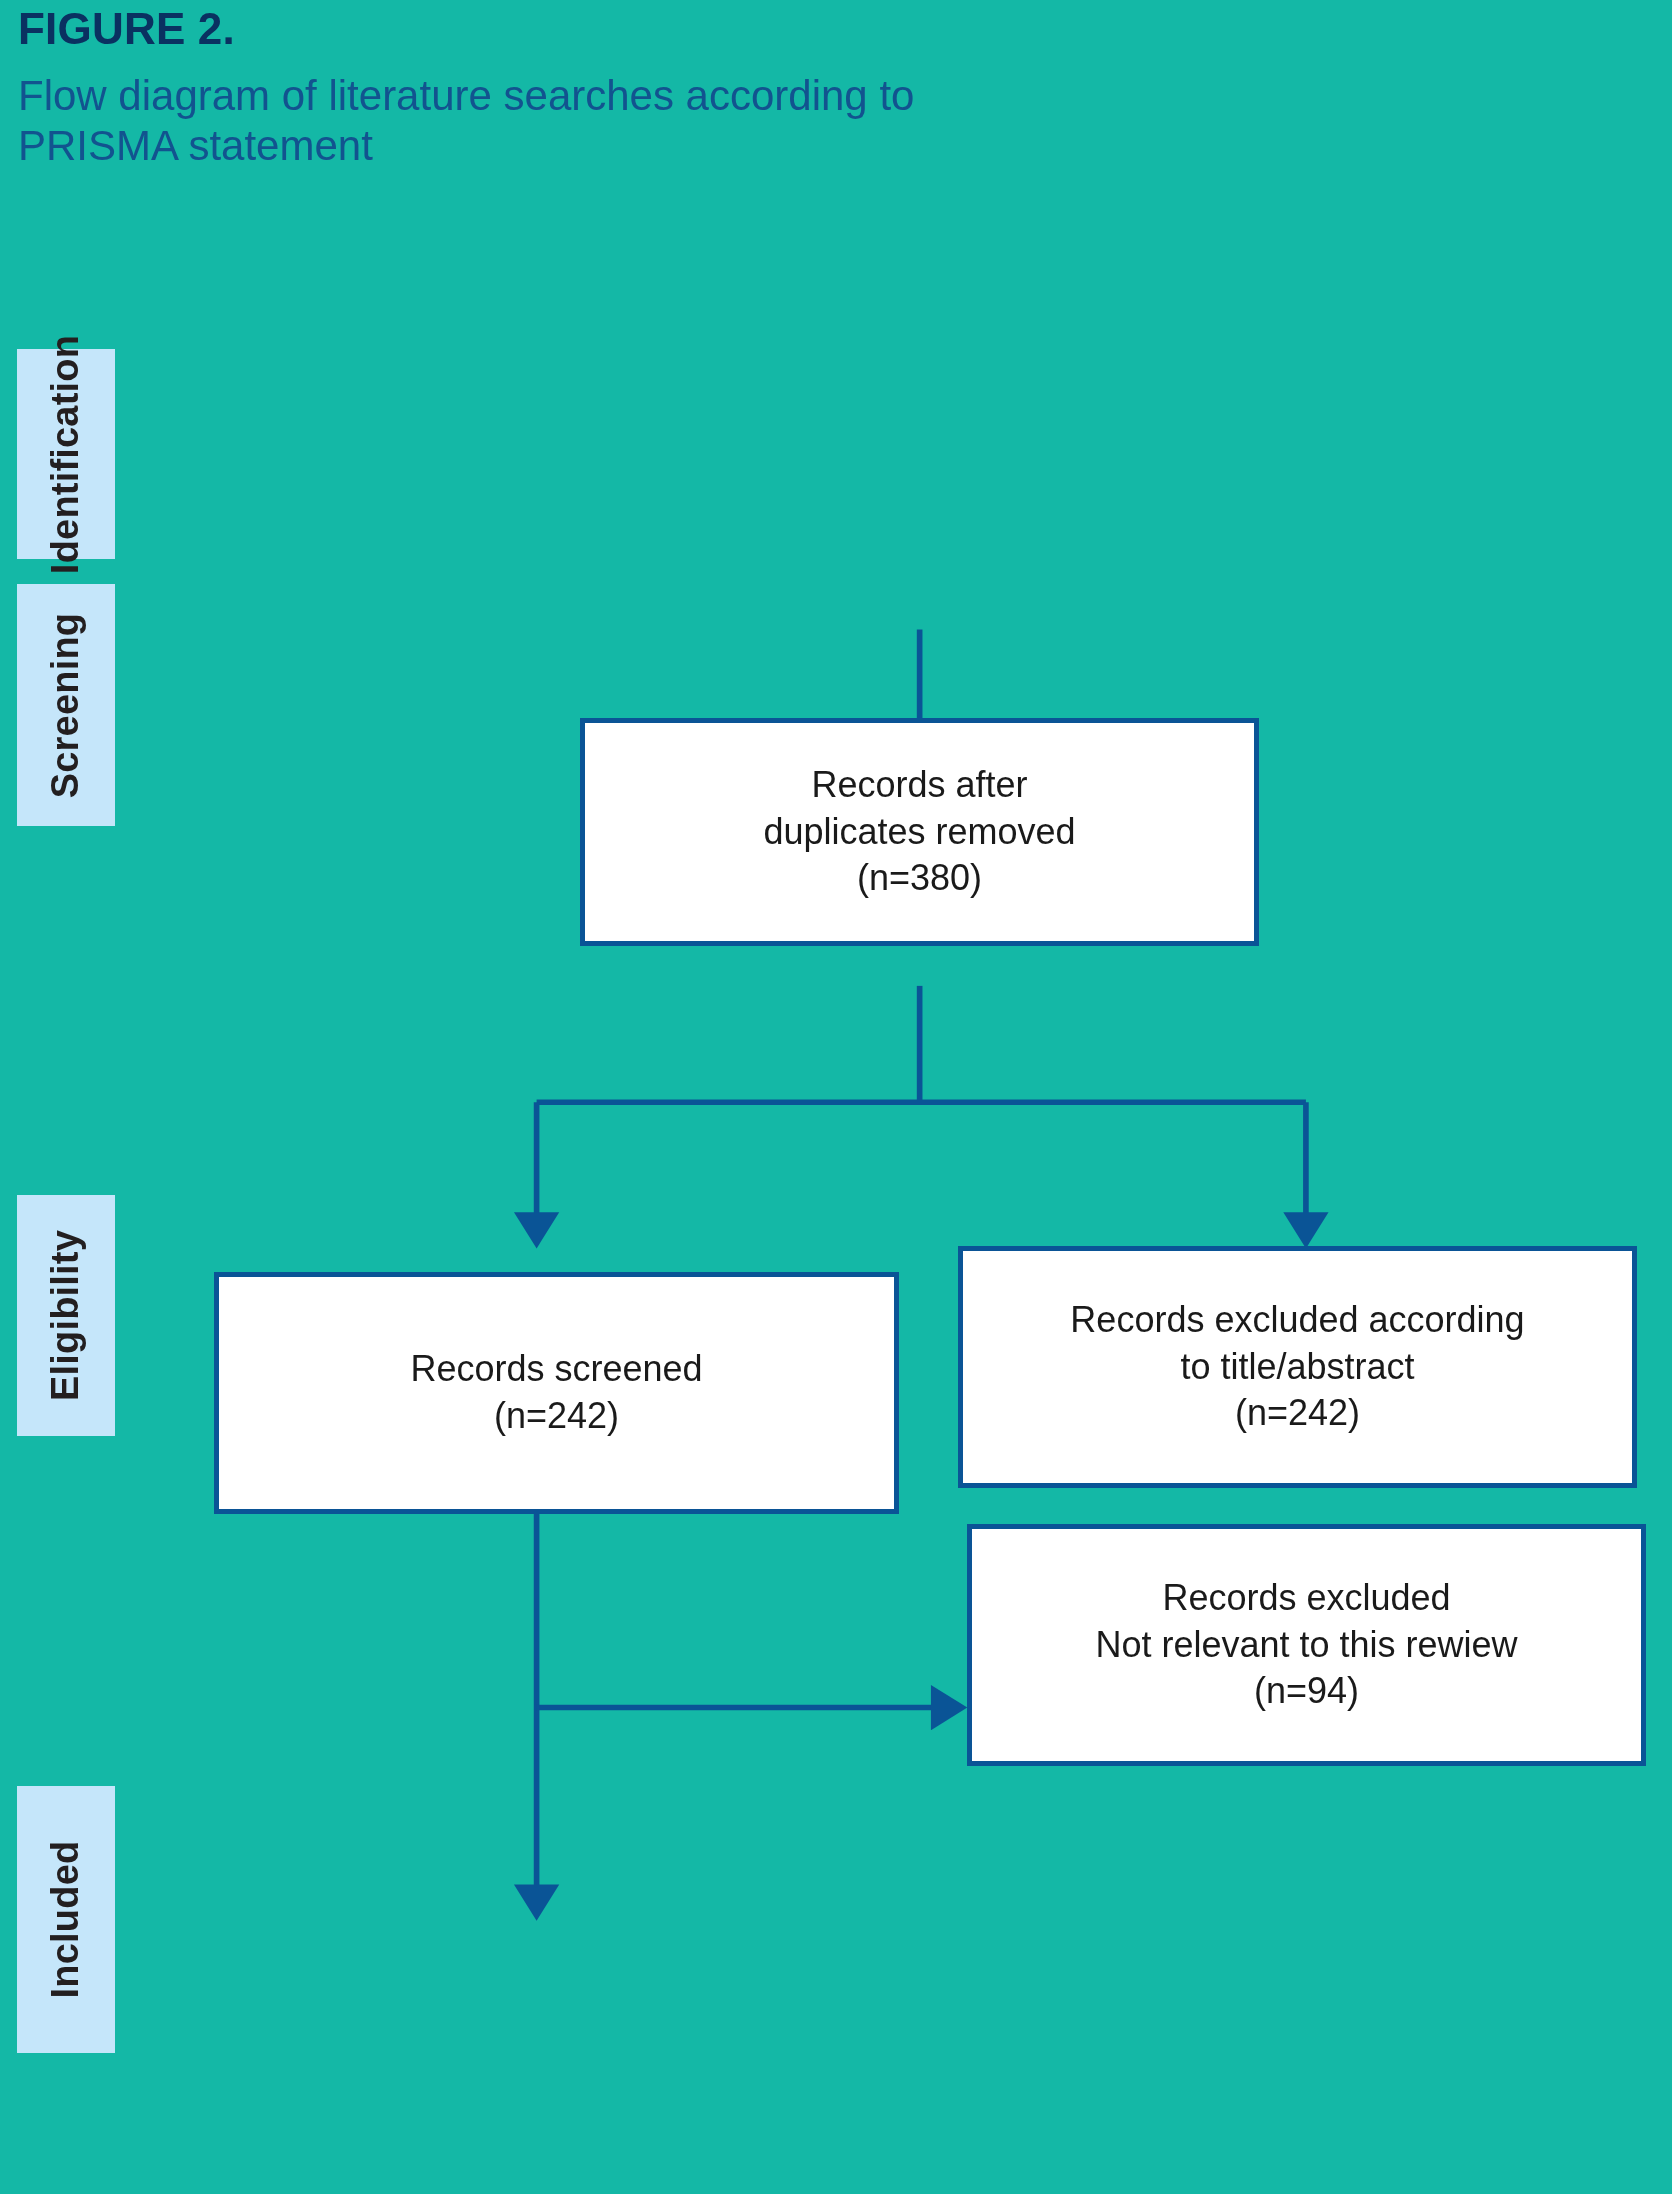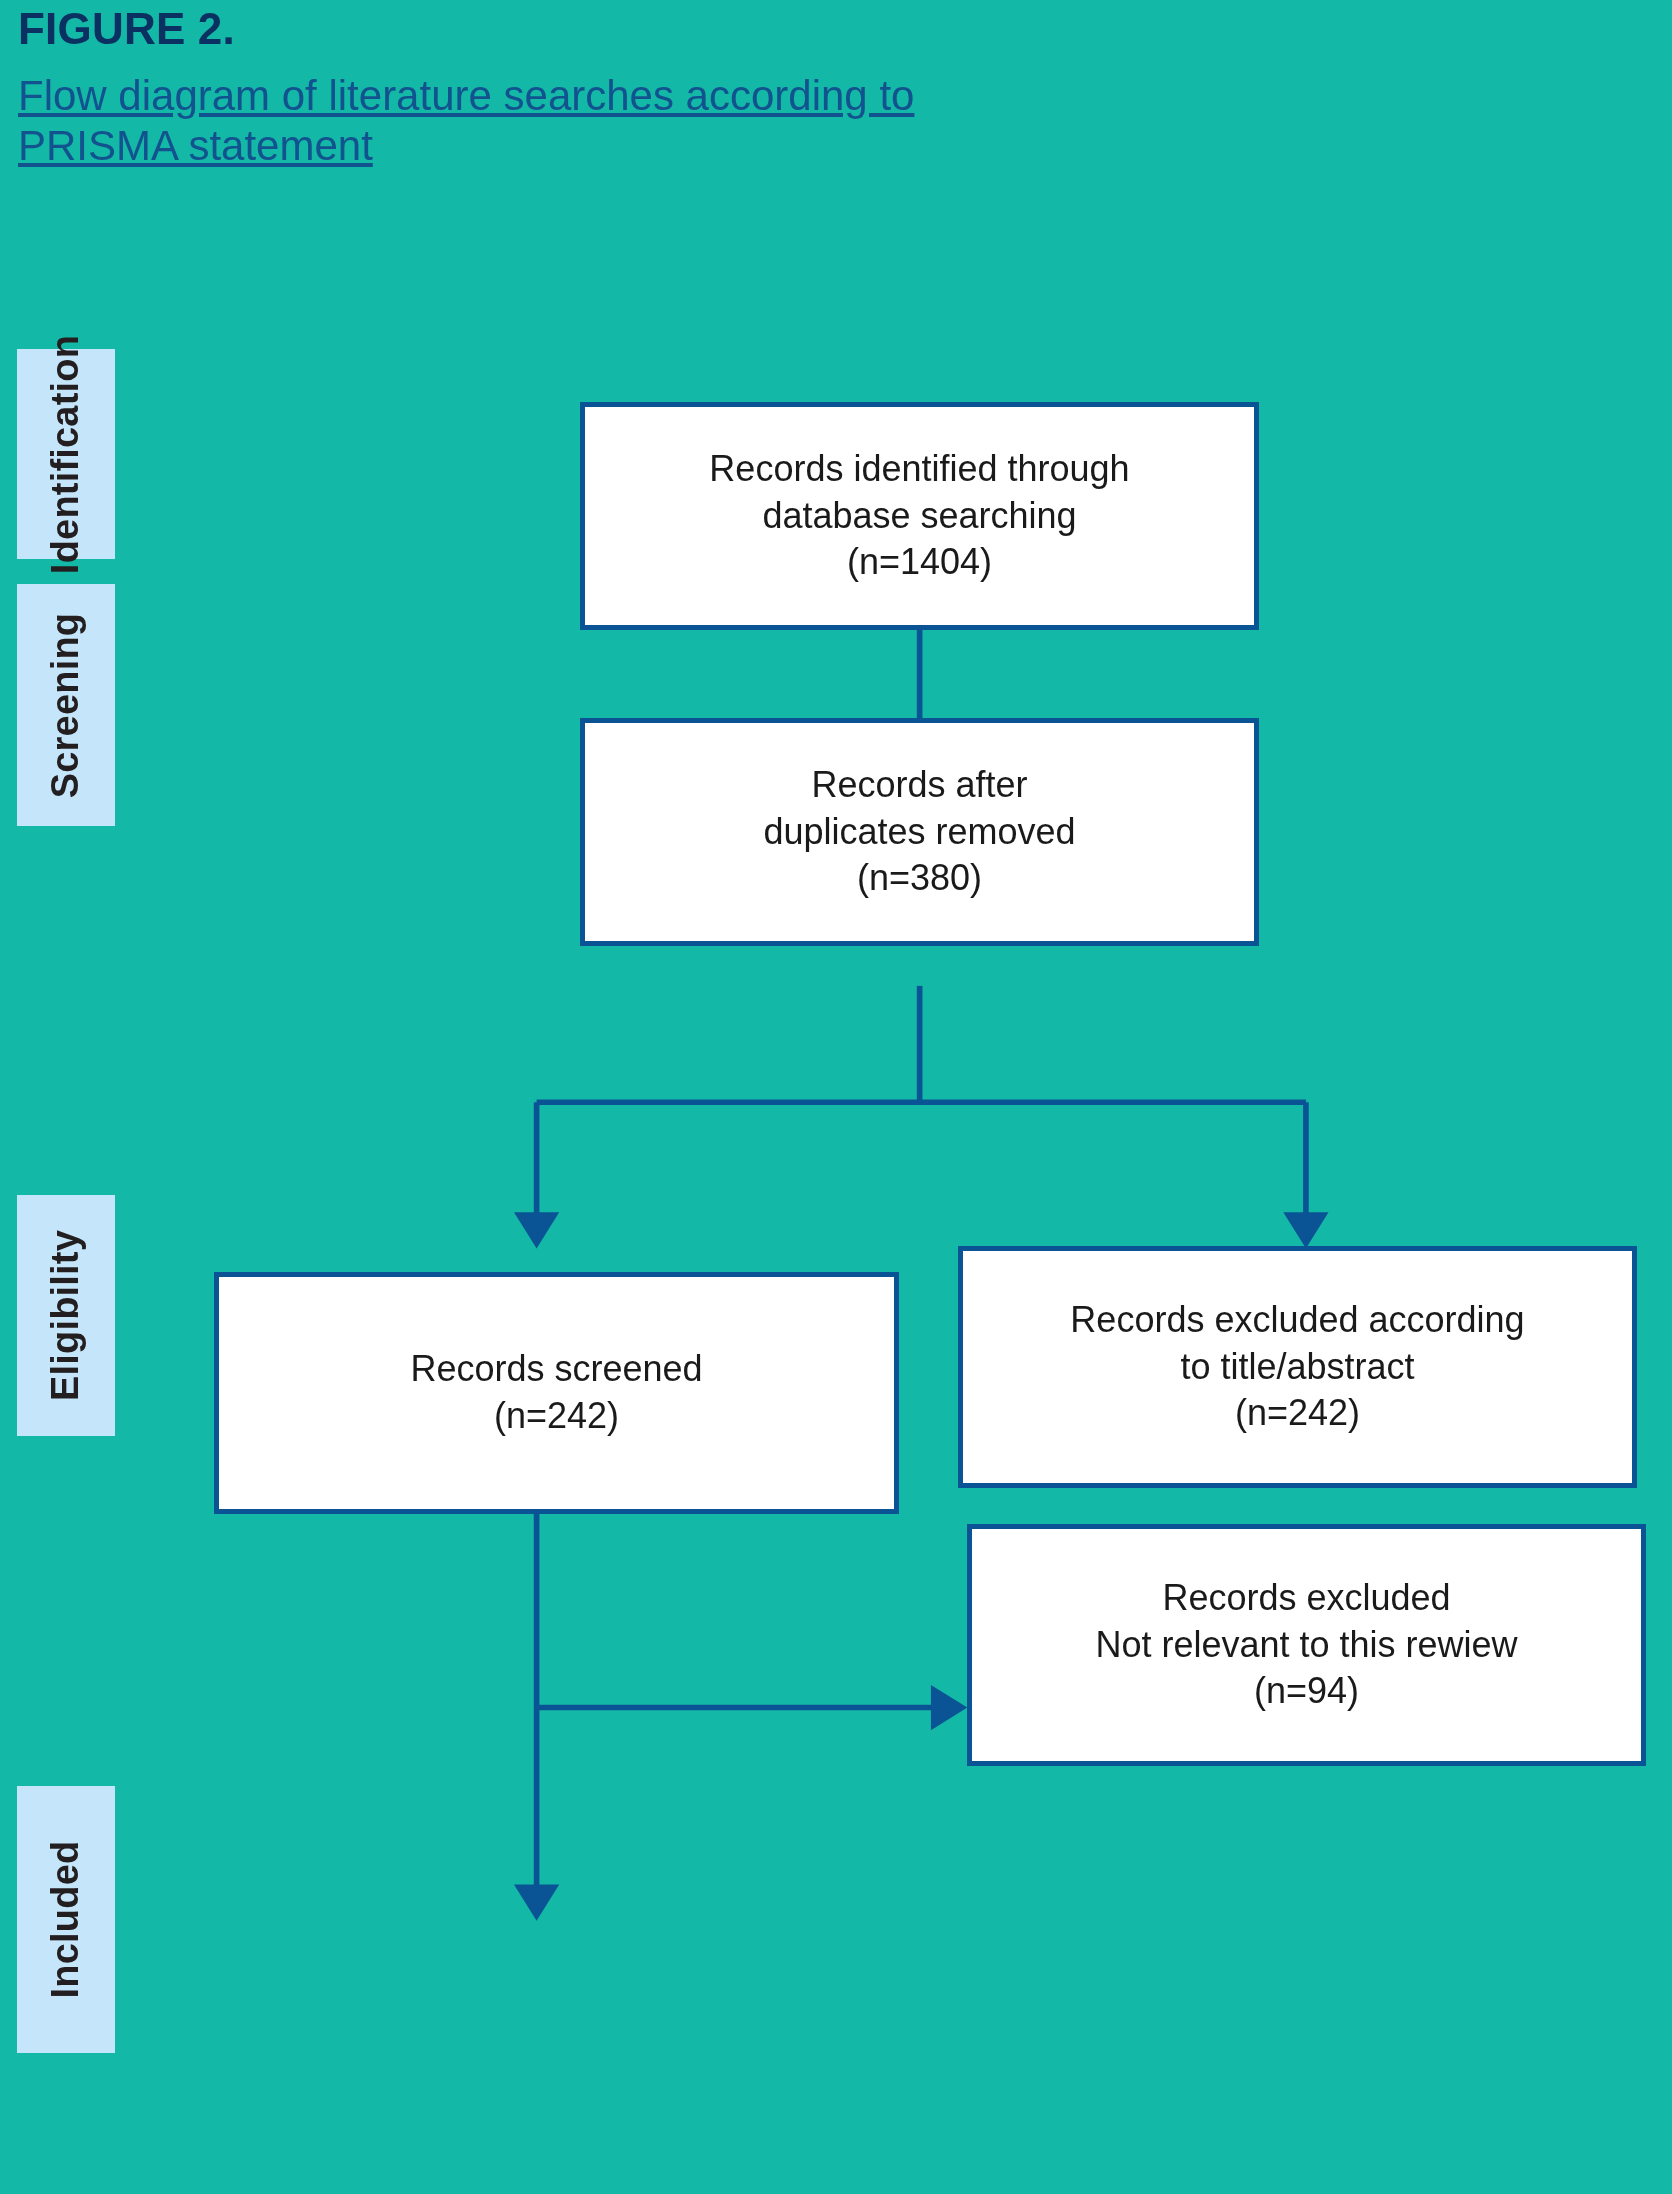--- a/index.html
+++ b/index.html
@@ -39,21 +39,20 @@
     white-space: nowrap;
   }
   #figure-title {
     margin: 0;
     padding-top: 18.6px;
     font-size: 42px;
     font-weight: normal;
     color: #12538f;
     line-height: 1.20;
     max-width: 905px;
-    text-decoration: underline;
   }
 
   
   .stage-band {
     position: absolute;
     left: 17px;
     width: 98px;
     background: #c5e6fa;
     display: flex;
     align-items: center;
@@ -157,25 +156,20 @@
 
       <path d="M 664 1842 L 664 2344"></path>
 
       <path d="M 664 2113 L 1160 2113"></path>
       <polygon points="1152,2085 1152,2141 1197,2113" fill="#0a5496" stroke="none"></polygon>
 
       <polygon points="636,2332 692,2332 664,2377" fill="#0a5496" stroke="none"></polygon>
     </g>
   </svg>
 
-  <div class="flow-box" id="box-identified">
-    <div class="flow-box-text">Records identified through
-database searching
-(n=1404)</div>
-  </div>
 
   <div class="flow-box" id="box-duplicates">
     <div class="flow-box-text">Records after
 duplicates removed
 (n=380)</div>
   </div>
 
   <div class="flow-box" id="box-screened">
     <div class="flow-box-text">Records screened
 (n=242)</div>

